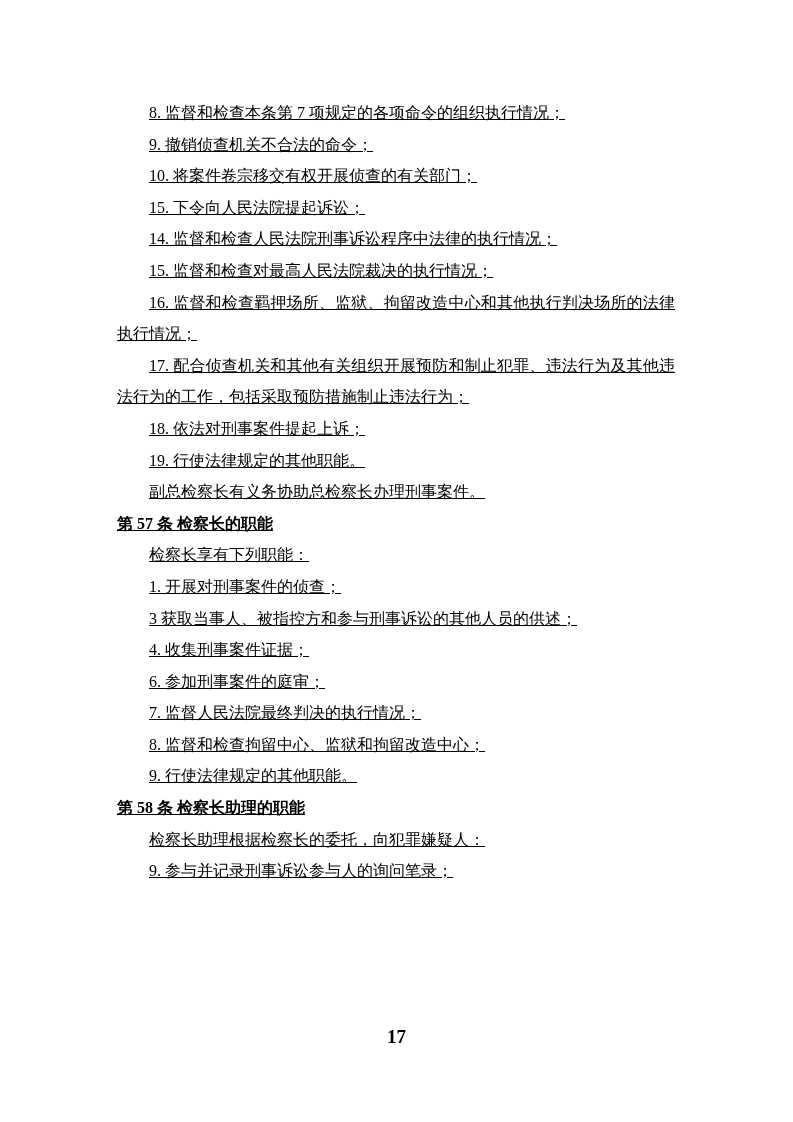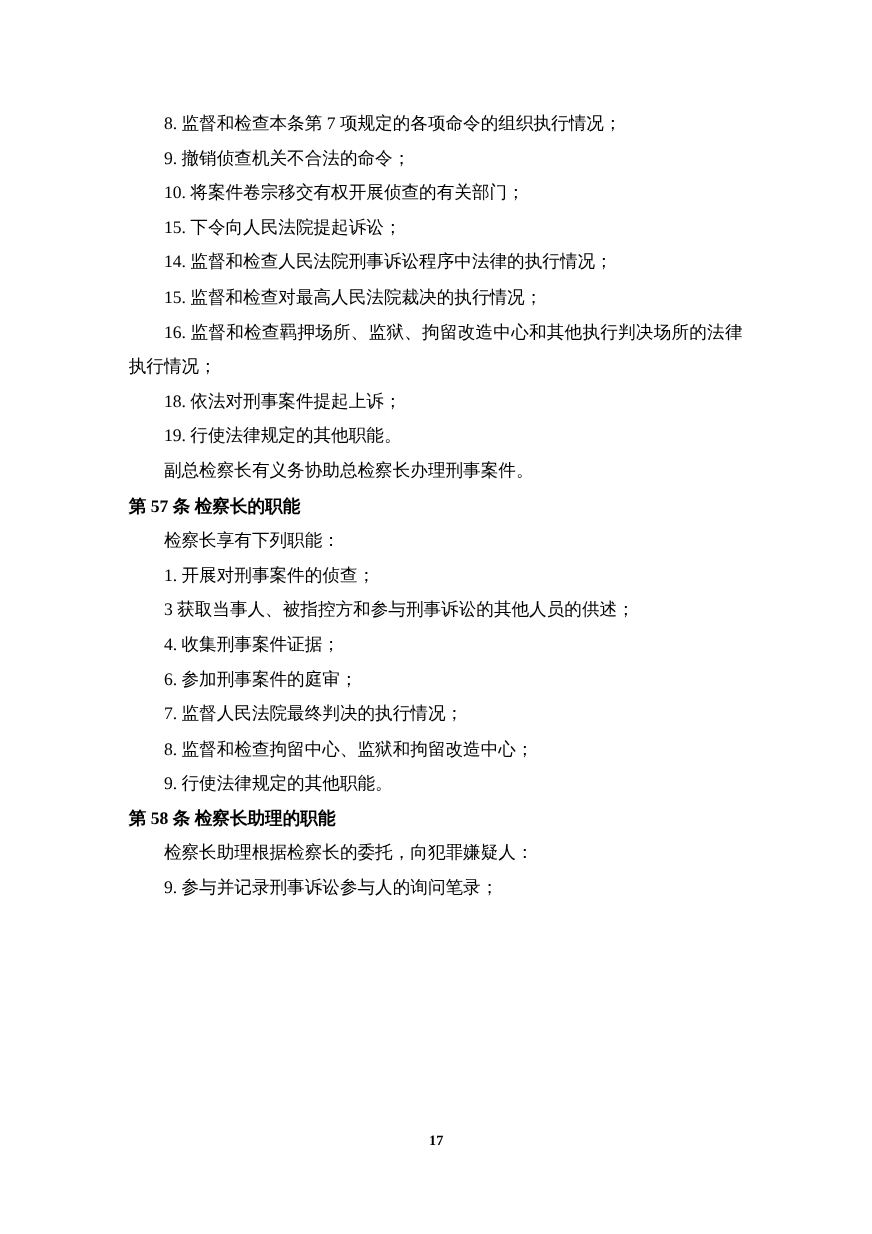--- a/index.html
+++ b/index.html
@@ -20,54 +20,56 @@
     left: 117px;
     top: 97px;
     width: 558px;
     font-size: 16px;
     line-height: 31.6px;
     text-align: justify;
   }
   .doc-content p {
     margin: 0;
     padding: 0;
+    text-decoration: underline;
   }
   .doc-content p.item,
   .doc-content p.body {
     text-indent: 2em;
   }
   .doc-content p.heading {
     text-align: left;
     font-weight: bold;
     text-indent: 0;
   }
   .page-number {
     position: absolute;
     top: 1029px;
     left: 0;
     width: 793px;
     text-align: center;
-    font-size: 13px;
+    font-size: 19px;
     font-weight: bold;
     line-height: 16px;
   }
 </style>
 </head>
 <body>
 
 <div class="doc-page">
 
   <div class="doc-content">
       <p class="item">8. 监督和检查本条第 7 项规定的各项命令的组织执行情况；</p>
       <p class="item">9. 撤销侦查机关不合法的命令；</p>
       <p class="item">10. 将案件卷宗移交有权开展侦查的有关部门；</p>
       <p class="item">15. 下令向人民法院提起诉讼；</p>
       <p class="item">14. 监督和检查人民法院刑事诉讼程序中法律的执行情况；</p>
       <p class="item">15. 监督和检查对最高人民法院裁决的执行情况；</p>
       <p class="item">16. 监督和检查羁押场所、监狱、拘留改造中心和其他执行判决场所的法律执行情况；</p>
+      <p class="item">17. 配合侦查机关和其他有关组织开展预防和制止犯罪、违法行为及其他违法行为的工作，包括采取预防措施制止违法行为；</p>
       <p class="item">18. 依法对刑事案件提起上诉；</p>
       <p class="item">19. 行使法律规定的其他职能。</p>
       <p class="body">副总检察长有义务协助总检察长办理刑事案件。</p>
       <p class="heading">第 57 条 检察长的职能</p>
       <p class="body">检察长享有下列职能：</p>
       <p class="item">1. 开展对刑事案件的侦查；</p>
       <p class="item">3 获取当事人、被指控方和参与刑事诉讼的其他人员的供述；</p>
       <p class="item">4. 收集刑事案件证据；</p>
       <p class="item">6. 参加刑事案件的庭审；</p>
       <p class="item">7. 监督人民法院最终判决的执行情况；</p>

